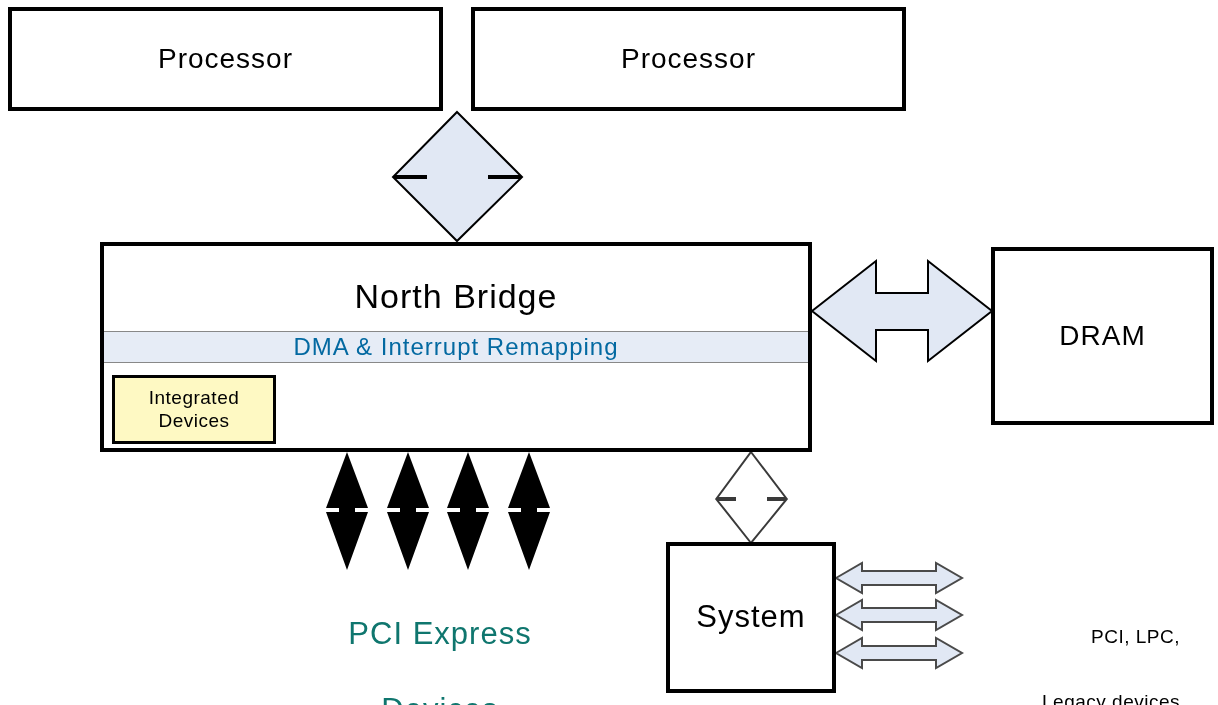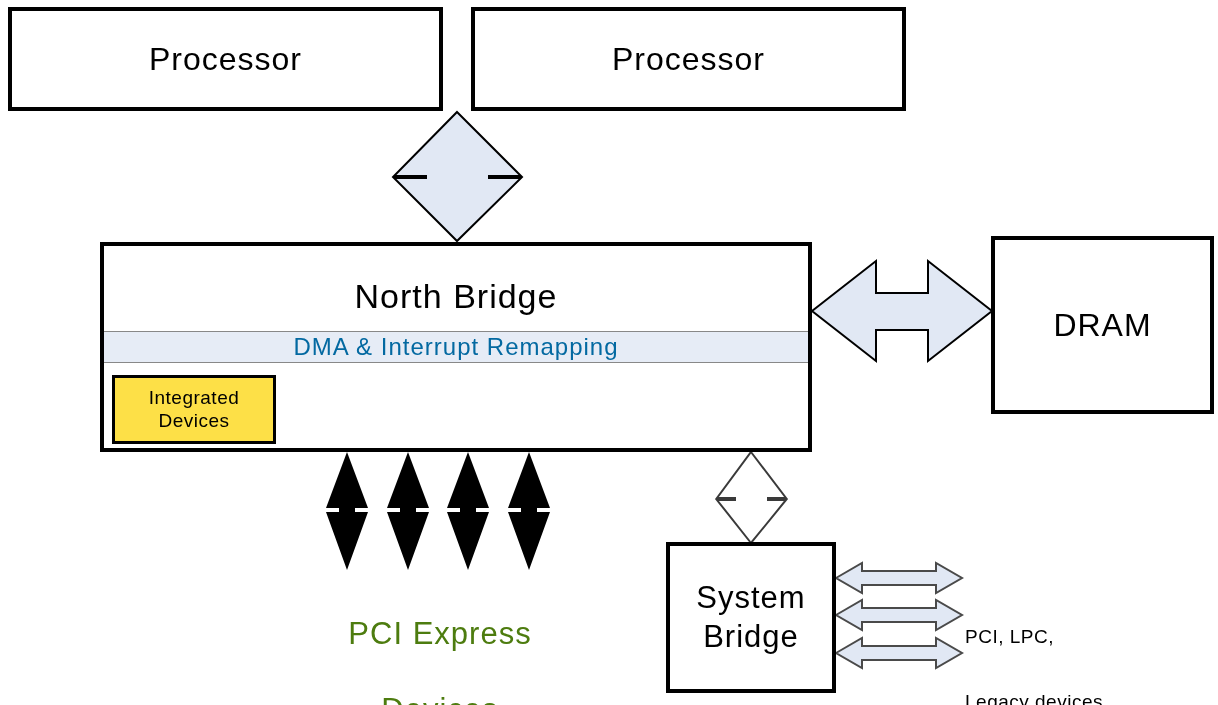--- a/index.html
+++ b/index.html
@@ -2,31 +2,31 @@
 <html><head>
 <meta charset="utf-8">
 <style>
   html,body{margin:0;padding:0;background:#ffffff;}
   #stage{position:relative;width:1218px;height:705px;background:#ffffff;
          font-family:"Liberation Sans","DejaVu Sans",sans-serif;overflow:hidden;}
   .box{position:absolute;background:#ffffff;border:4px solid #000000;box-sizing:border-box;
        display:flex;align-items:center;justify-content:center;text-align:center;}
   .lbl{position:absolute;color:#000000;white-space:pre;}
   .svgl{position:absolute;left:0;top:0;width:1218px;height:705px;overflow:visible;}
-  .title-xl{font-size:32px;letter-spacing:1px;}
+  .title-xl{font-size:28px;letter-spacing:1px;}
   .title-lg{font-size:34px;letter-spacing:1px;}
   .band{position:absolute;background:#e6ecf6;border-top:1px solid #888;border-bottom:1px solid #888;
         display:flex;align-items:center;justify-content:center;box-sizing:border-box;}
   .band-text{font-size:24px;letter-spacing:1px;color:#0369a1;}
-  .intdev{position:absolute;border:3px solid #000;background:#fde047;box-sizing:border-box;
+  .intdev{position:absolute;border:3px solid #000;background:#fef9c3;box-sizing:border-box;
           display:flex;flex-direction:column;align-items:center;justify-content:center;line-height:1.18;}
   .intdev span{font-size:19px;letter-spacing:0.5px;color:#000;}
   .sb-line{font-size:31px;letter-spacing:1px;line-height:1.25;color:#000;}
-  .pcie-line{font-size:31px;letter-spacing:1px;line-height:1.3;color:#4d7c0f;text-align:center;}
-  .legacy-line{font-size:19px;letter-spacing:0.5px;line-height:1.5;color:#000;text-align:left;}
+  .pcie-line{font-size:31px;letter-spacing:1px;line-height:1.3;color:#0f766e;text-align:center;}
+  .legacy-line{font-size:19px;letter-spacing:0.5px;line-height:1.5;color:#000;text-align:right;}
 </style>
 </head>
 <body>
 
 <div id="stage">
 
   <svg class="svgl" viewBox="0 0 1218 705">
 
     <polygon points="457,112 521,176 489,176 489,178 521,178 457,241 394,178 426,178 426,176 394,176" fill="#e1e8f4" stroke="#000000" stroke-width="2"></polygon>
 
@@ -63,32 +63,31 @@
 
   <div class="band" style="left:104px;top:331px;width:704px;height:32px;">
     <span class="band-text">DMA &amp; Interrupt Remapping</span>
   </div>
 
   <div class="intdev" style="left:112px;top:375px;width:164px;height:69px;">
     <span>Integrated</span>
     <span>Devices</span>
   </div>
 
-  <div class="box" style="left:991px;top:236px;width:223px;height:178px;">
+  <div class="box" style="left:991px;top:247px;width:223px;height:178px;">
     <span class="title-xl">DRAM</span>
   </div>
 
   <div class="lbl" style="left:290px;top:578px;width:300px;">
     <div class="pcie-line">PCI Express</div>
     <div class="pcie-line">Devices</div>
   </div>
 
   <div class="box" style="left:666px;top:542px;width:170px;height:151px;flex-direction:column;">
     <span class="sb-line">System</span>
-    <span class="sb-line">Bridge</span>
   </div>
 
   <div class="lbl" style="left:965px;top:587px;width:215px;">
     <div class="legacy-line">PCI, LPC,</div>
     <div class="legacy-line">Legacy devices</div>
   </div>
 
 </div>
 
 </body></html>

